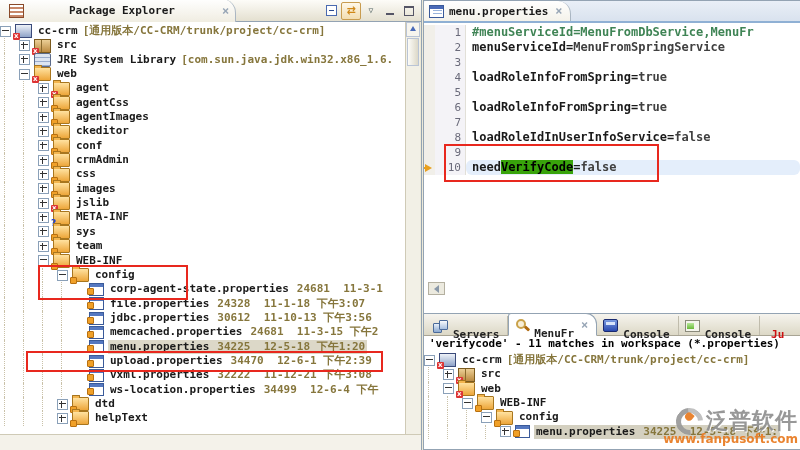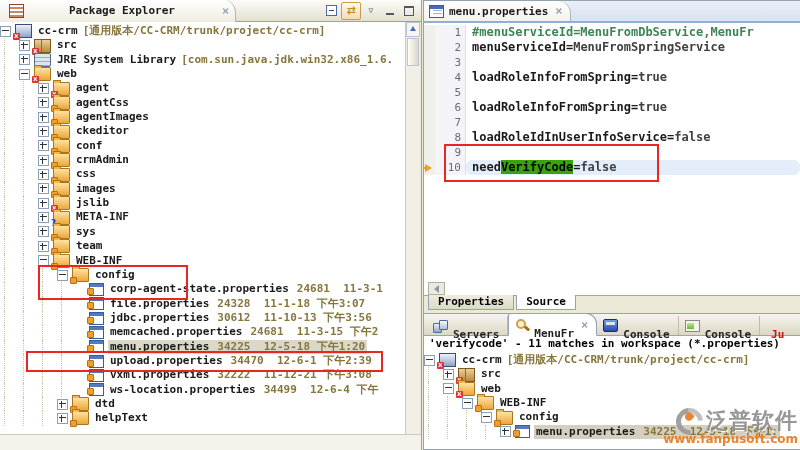--- a/index.html
+++ b/index.html
@@ -210,24 +210,20 @@
         <div class="eline" data-name="editor-line-3"><span class="emark" data-name="marker-bar"></span><span class="enum" data-name="line-number">3</span><span class="ecode" data-name="code-text">&nbsp;</span></div>
         <div class="eline" data-name="editor-line-4"><span class="emark" data-name="marker-bar"></span><span class="enum" data-name="line-number">4</span><span class="ecode" data-name="code-text"><span class="tok-key" data-name="code-segment-key">loadRoleInfoFromSpring=</span><span class="tok-value" data-name="code-segment-value">true</span></span></div>
         <div class="eline" data-name="editor-line-5"><span class="emark" data-name="marker-bar"></span><span class="enum" data-name="line-number">5</span><span class="ecode" data-name="code-text">&nbsp;</span></div>
         <div class="eline" data-name="editor-line-6"><span class="emark" data-name="marker-bar"></span><span class="enum" data-name="line-number">6</span><span class="ecode" data-name="code-text"><span class="tok-key" data-name="code-segment-key">loadRoleInfoFromSpring=</span><span class="tok-value" data-name="code-segment-value">true</span></span></div>
         <div class="eline" data-name="editor-line-7"><span class="emark" data-name="marker-bar"></span><span class="enum" data-name="line-number">7</span><span class="ecode" data-name="code-text">&nbsp;</span></div>
         <div class="eline" data-name="editor-line-8"><span class="emark" data-name="marker-bar"></span><span class="enum" data-name="line-number">8</span><span class="ecode" data-name="code-text"><span class="tok-key" data-name="code-segment-key">loadRoleIdInUserInfoService=</span><span class="tok-value" data-name="code-segment-value">false</span></span></div>
         <div class="eline" data-name="editor-line-9"><span class="emark" data-name="marker-bar"></span><span class="enum" data-name="line-number">9</span><span class="ecode" data-name="code-text">&nbsp;</span></div>
         <div class="eline cur" data-name="editor-line-10"><span class="emark" data-name="marker-bar"><span class="arr" data-name="bookmark-arrow-icon"></span></span><span class="enum" data-name="line-number">10</span><span class="ecode" data-name="code-text"><span class="tok-key" data-name="code-segment-key">need</span><span class="tok-match" data-name="code-segment-match">VerifyCode</span><span class="tok-key" data-name="code-segment-key">=</span><span class="tok-value" data-name="code-segment-value">false</span></span></div>
       </div>
     <div class="ed-harrow" data-name="scroll-left-icon"></div>
-    <div class="ed-pagetabs" id="editor-pagetabs" data-name="editor-page-tabs">
-        <span class="ptab" data-name="page-tab-properties">Properties</span>
-        <span class="ptab active" data-name="page-tab-source">Source</span>
-      </div>
   </div>
 
   <div class="bp" data-name="bottom-view-stack">
     <div class="bp-tabs" id="search-tabs" data-name="bottom-tab-bar">
         <span class="btab" data-name="tab-servers"><span class="ti-servers" data-name="servers-icon"></span><span class="btl" data-name="tab-label">Servers</span></span>
         <span class="btab active" data-name="tab-search"><span class="ti-search" data-name="search-icon"></span><span class="btl" data-name="tab-label">MenuFr</span><span class="xclose" data-name="close-icon">×</span></span>
         <span class="btab" data-name="tab-console"><span class="ti-console" data-name="console-icon"></span><span class="btl" data-name="tab-label">Console</span></span>
         <span class="btab" data-name="tab-progress"><span class="ti-progress" data-name="progress-icon"></span><span class="btl" data-name="tab-label">Console</span></span>
         <span class="btab" data-name="tab-ju"><span class="ti-junit" data-name="junit-icon"></span><span class="btl" data-name="tab-label">Ju</span></span>
       </div>

